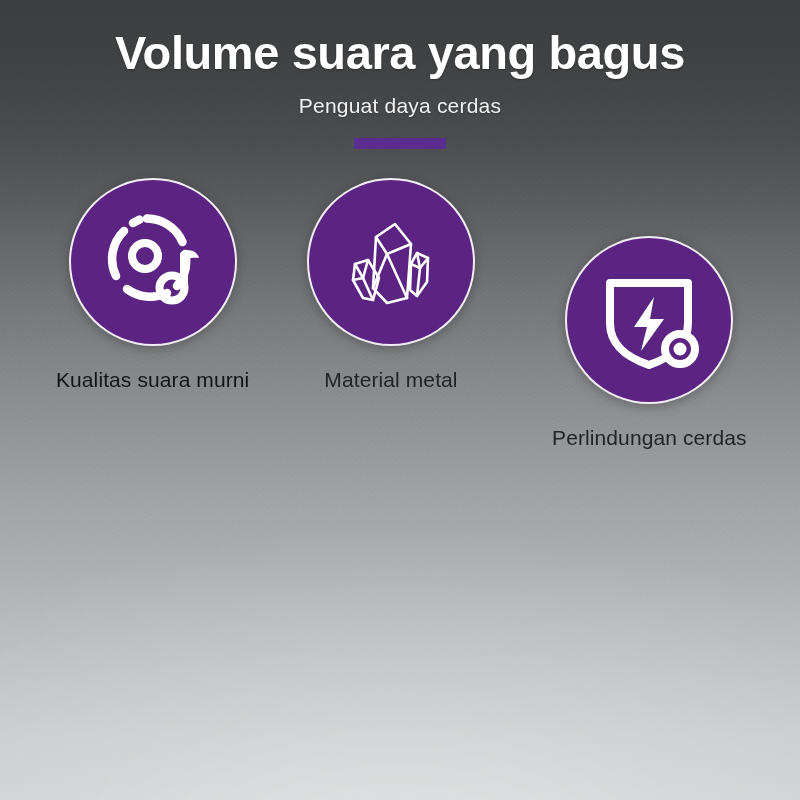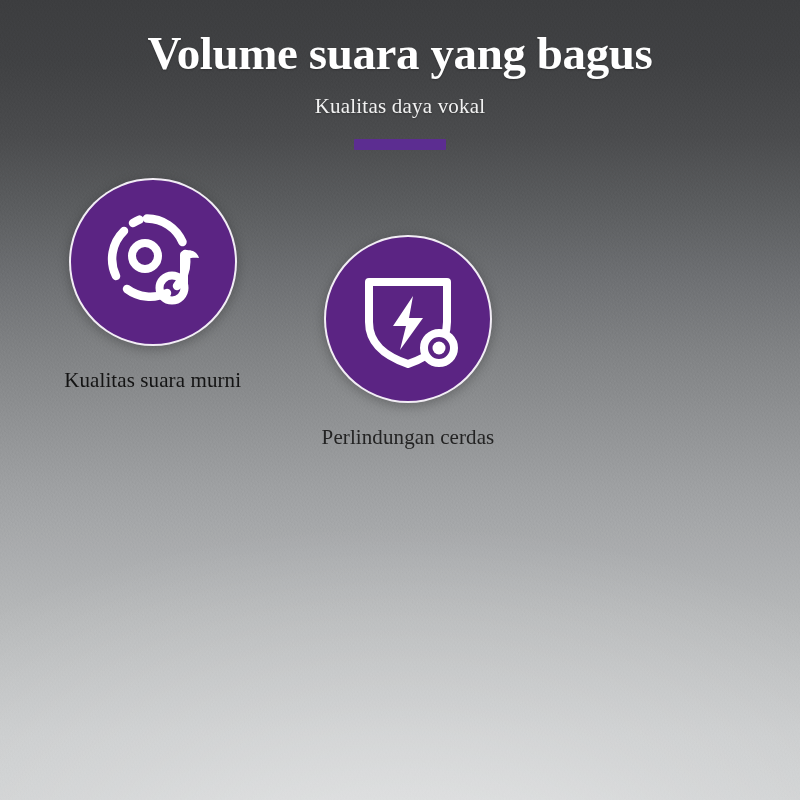--- a/index.html
+++ b/index.html
@@ -6,21 +6,21 @@
   html, body {
     margin: 0;
     padding: 0;
     background: #222;
   }
   .page {
     position: relative;
     width: 800px;
     height: 800px;
     overflow: hidden;
-    font-family: Liberation Serif, serif;
+    font-family: Liberation Sans, sans-serif;
     background:
       radial-gradient(ellipse 120% 75% at 50% 118%, rgba(255,255,255,0.55) 0%, rgba(255,255,255,0.18) 40%, rgba(255,255,255,0) 70%),
       linear-gradient(180deg,
         #3c3d3f 0%,
         #404143 8%,
         #4a4b4d 17%,
         #5b5d5f 26%,
         #6e7073 35%,
         #808284 44%,
         #909294 53%,
@@ -127,21 +127,21 @@
   .cell.r1.c1 { transform: translateX(8px); justify-content: flex-end; }
 </style>
 </head>
 <body>
 
 <div class="page">
   <div class="grain"></div>
 
   <div class="header">
     <h1 class="title">Volume suara yang bagus</h1>
-    <p class="subtitle">Kualitas daya vokal</p>
+    <p class="subtitle">Penguat daya cerdas</p>
     <div class="accent-bar"></div>
   </div>
 
   <div class="grid">
 
     <div class="cell r0 c0">
       <div class="badge">
         <span>
           <svg width="112" height="112" viewBox="0 0 112 112" fill="none">
             <g stroke="#ffffff" stroke-width="8.5" stroke-linecap="round" fill="none">
@@ -160,20 +160,46 @@
             <path d="M 87 80 L 87 49" stroke="#ffffff" stroke-width="8" stroke-linecap="round" fill="none"></path>
 
             <path d="M 86 46 C 92 42 100 45 102 52 C 96 51 89 52 86 56 Z" fill="#ffffff"></path>
           </svg>
         </span>
       </div>
       <div class="caption">Kualitas suara murni</div>
     </div>
 
 
+    <div class="cell r1 c0">
+      <div class="badge">
+        <span>
+          <svg width="112" height="112" viewBox="0 0 112 112" fill="none">
+            <g stroke="#ffffff" stroke-width="2.6" fill="none" stroke-linejoin="round" stroke-linecap="round">
+
+              <path d="M 41 31 L 60 18 L 76 38 L 72 92 L 52 97 L 38 82 Z"></path>
+              <path d="M 41 31 L 52 48 L 72 92"></path>
+              <path d="M 52 48 L 76 38"></path>
+              <path d="M 52 48 L 38 82"></path>
+
+              <path d="M 20 58 L 33 54 L 44 72 L 38 94 L 28 92 L 18 74 Z"></path>
+              <path d="M 20 58 L 28 72 L 38 94"></path>
+              <path d="M 28 72 L 33 54"></path>
+              <path d="M 28 72 L 18 74"></path>
+
+              <path d="M 82 47 L 93 52 L 92 76 L 82 90 L 75 84 L 76 58 Z"></path>
+              <path d="M 82 47 L 85 62 L 82 90"></path>
+              <path d="M 85 62 L 93 52"></path>
+              <path d="M 85 62 L 76 58"></path>
+            </g>
+          </svg>
+        </span>
+      </div>
+      <div class="caption">Material metal</div>
+    </div>
 
     <div class="cell r1 c1">
       <div class="badge">
         <span>
           <svg width="110" height="110" viewBox="0 0 110 110" fill="none">
 
             <path d="M 16 18 L 94 18 L 94 58 C 94 80 78 92 55 100 C 32 92 16 80 16 58 Z" stroke="#ffffff" stroke-width="8" fill="none" stroke-linejoin="round"></path>
 
             <path d="M 60 32 L 40 62 L 53 62 L 47 86 L 70 54 L 56 54 Z" fill="#ffffff"></path>
 

